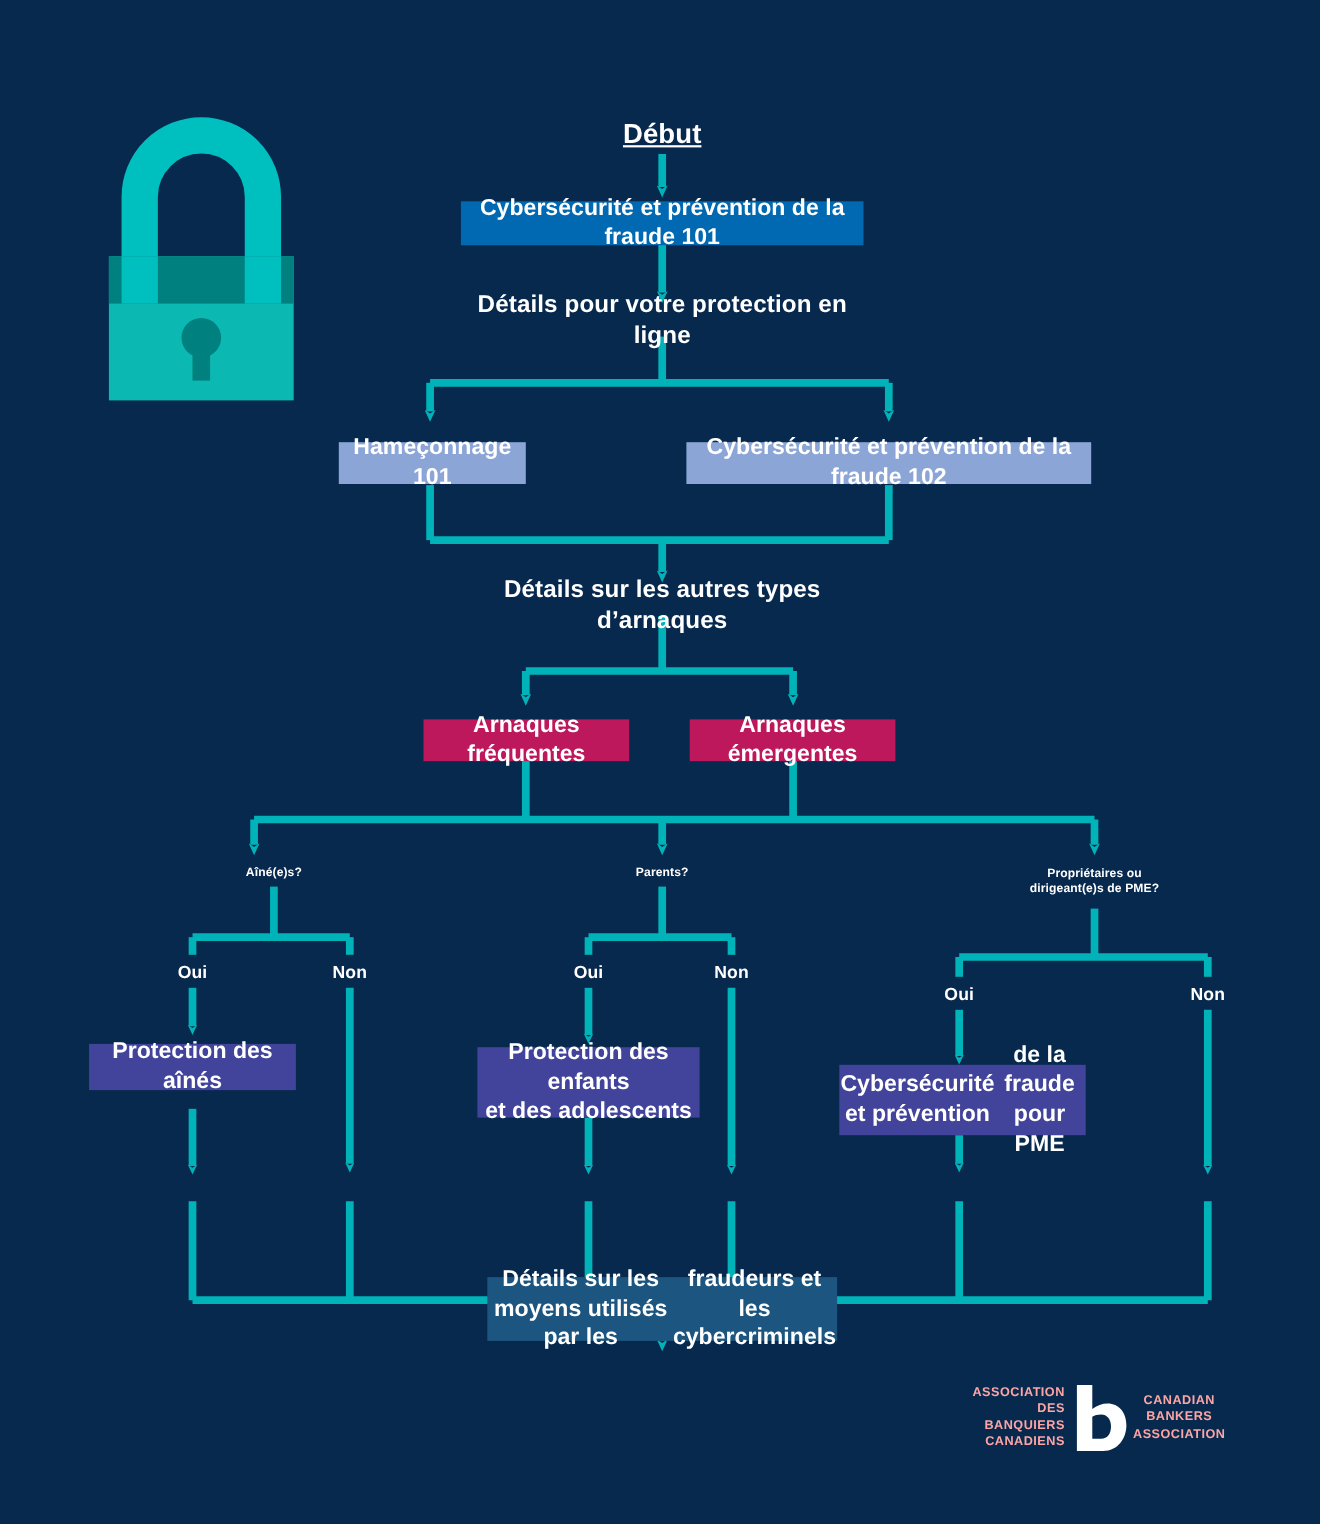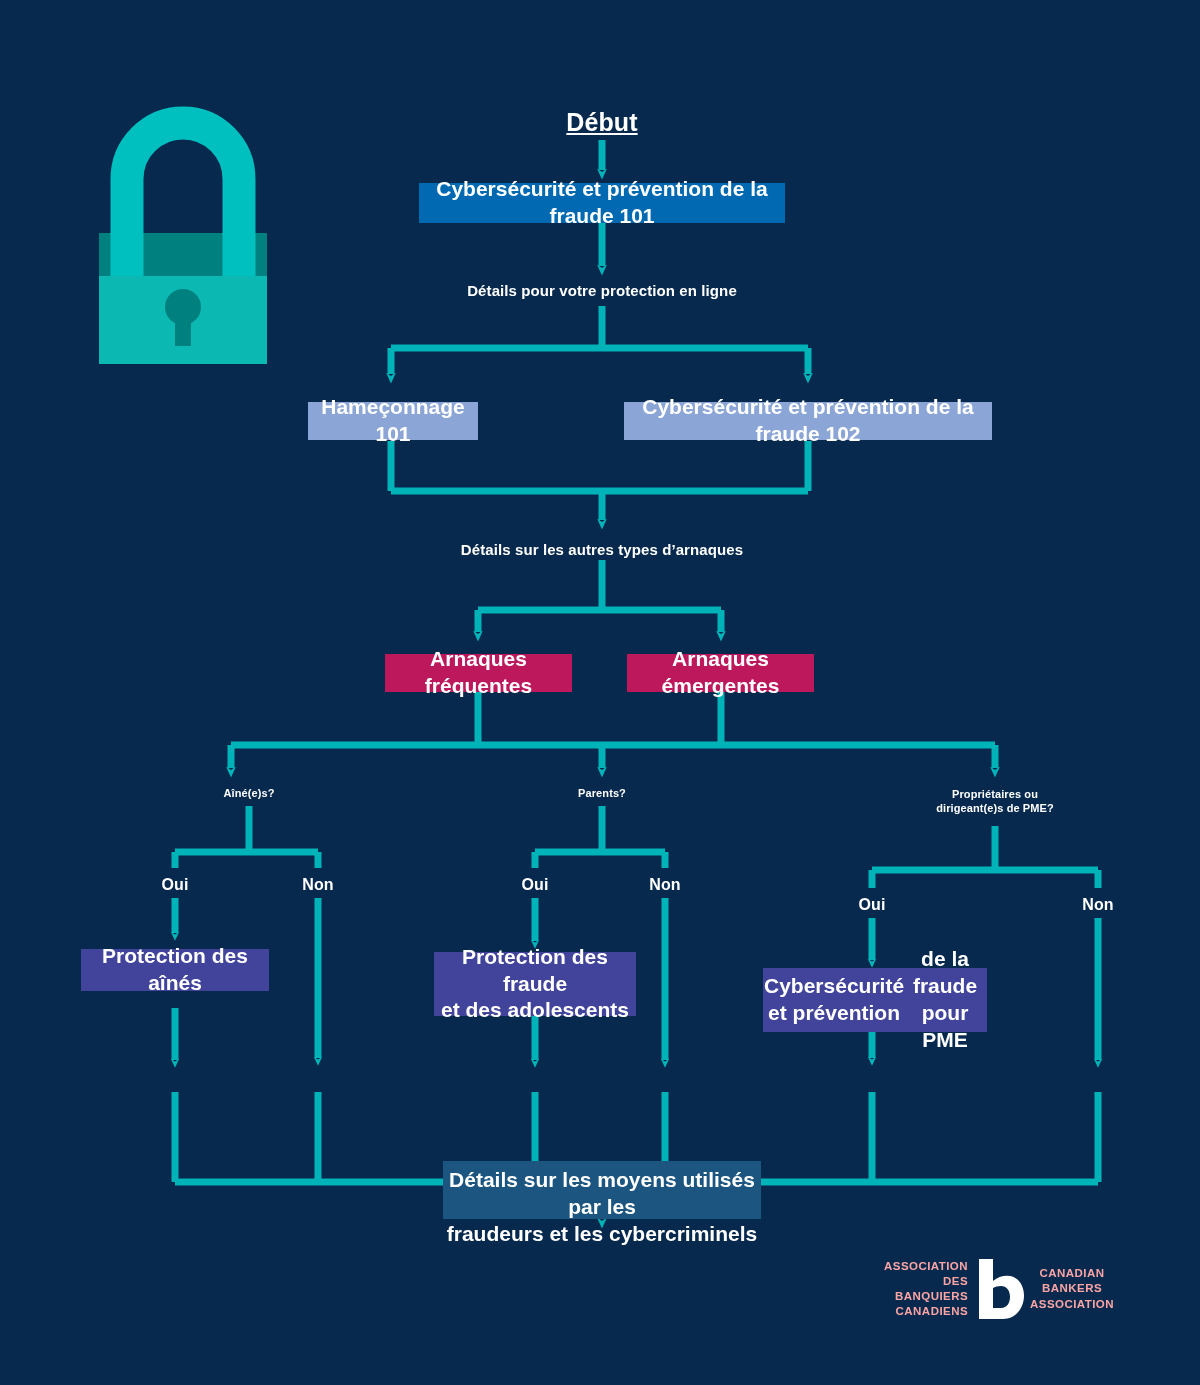--- a/index.html
+++ b/index.html
@@ -34,21 +34,21 @@
     box-sizing:border-box;
     display:flex;
     align-items:center;
     justify-content:center;
     text-align:center;
     color:#ffffff;
     font-weight:bold;
     line-height:1.28;
   }
   .plain{            
-    font-size:15px;
+    font-size:22px;
     letter-spacing:.1px;
   }
   .start{
     font-size:25px;
     text-decoration:underline;
   }
   .box{
     padding:6px 1px;
     font-size:21px;
   }
@@ -242,30 +242,30 @@
   </div>
   <div class="node plain ynlabel" style="left:1068px;top:894px;width:60px;height:22px;">
     <span>Non</span>
   </div>
 
   <div class="node box lvl4" style="left:81px;top:949px;width:188px;height:42px;">
     <span>Protection des aînés</span>
   </div>
 
   <div class="node box lvl4" style="left:434px;top:952px;width:202px;height:64px;flex-direction:column;">
-    <span>Protection des fraude</span>
+    <span>Protection des enfants</span>
     <span>et des adolescents</span>
   </div>
 
   <div class="node box lvl4" style="left:763px;top:968px;width:224px;height:64px;flex-direction:row;">
     <span>Cybersécurité et prévention</span>
     <span>de la fraude pour PME</span>
   </div>
 
-  <div class="node box lvl5" style="left:443px;top:1161px;width:318px;height:58px;flex-direction:column;justify-content:space-between;">
+  <div class="node box lvl5" style="left:443px;top:1161px;width:318px;height:58px;flex-direction:row;">
     <span>Détails sur les moyens utilisés par les</span>
     <span>fraudeurs et les cybercriminels</span>
   </div>
 
   <div id="logo">
     <div class="side left">
       <div>ASSOCIATION</div>
       <div>DES BANQUIERS</div>
       <div>CANADIENS</div>
     </div>

